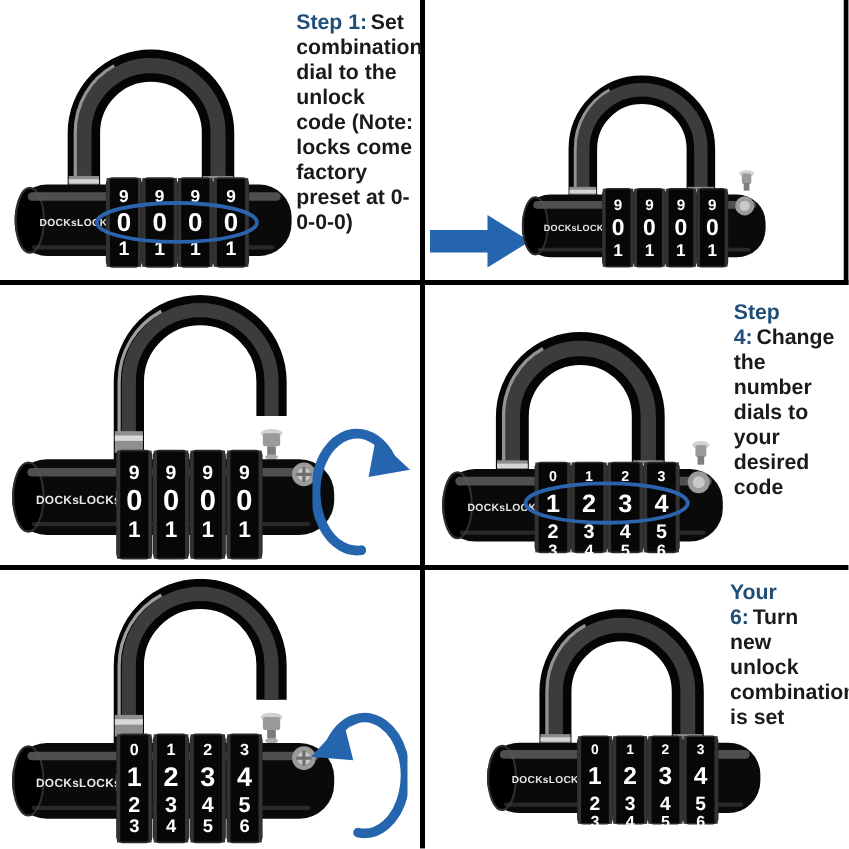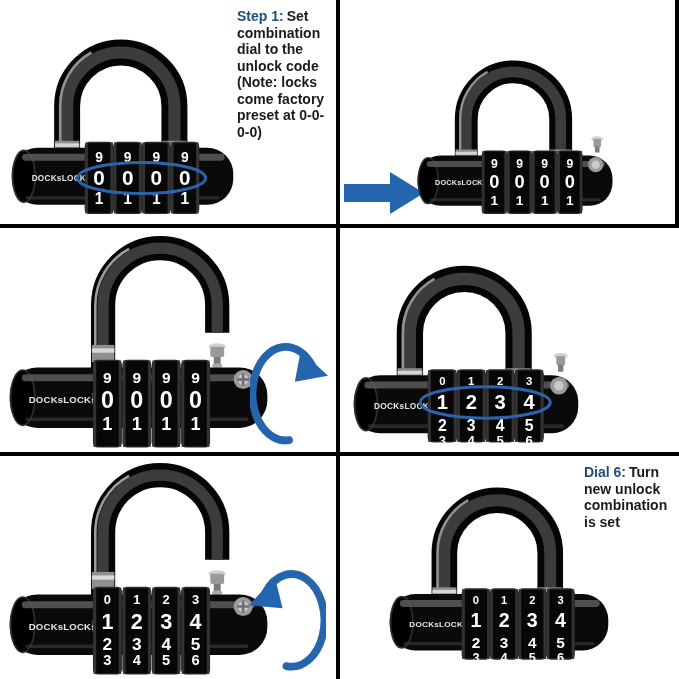--- a/index.html
+++ b/index.html
@@ -8,21 +8,21 @@
     --arrow-blue:#2565ae;
     --grid-black:#000000;
   }
   html,body{margin:0;padding:0;background:#fff;}
   #screen{
     position:relative;width:679px;height:679px;background:#ffffff;
     overflow:hidden;font-family:"Liberation Sans",sans-serif;
   }
   .gridline{position:absolute;background:var(--grid-black);}
   .step-text{
-    position:absolute;font-size:14px;font-weight:bold;line-height:1.18;
+    position:absolute;font-size:17px;font-weight:bold;line-height:1.18;
     color:var(--body-text);
   }
   .step-label{color:var(--step-blue);margin-right:3px;}
   .lock{position:absolute;}
   .lock svg{display:block;width:100%;height:auto;}
   .arrow{position:absolute;}
   .arrow svg{display:block;width:100%;height:auto;}
   svg text{font-family:"Liberation Sans",sans-serif;font-weight:bold;}
 </style>
 </head>
@@ -263,20 +263,23 @@
           <text x="169" y="199" font-size="18" text-anchor="middle" fill="#ffffff">4</text>
           <text x="202" y="199" font-size="18" text-anchor="middle" fill="#ffffff">5</text>
           <text x="103" y="215" font-size="15" text-anchor="middle" fill="#ffffff">3</text>
           <text x="136" y="215" font-size="15" text-anchor="middle" fill="#ffffff">4</text>
           <text x="169" y="215" font-size="15" text-anchor="middle" fill="#ffffff">5</text>
           <text x="202" y="215" font-size="15" text-anchor="middle" fill="#ffffff">6</text>
         </g>
         <ellipse cx="152" cy="167" rx="74" ry="18" fill="none" stroke="#2b63ad" stroke-width="3.5"></ellipse>
       </svg>
     </div>
+  <div class="step-text" style="left:587px;top:240px;width:86px">
+    <span class="step-label">Step 4:</span><span>Change the number dials to your desired code</span>
+  </div>
 
   <div class="lock" style="left:8px;top:463px;width:268px">
       <svg viewBox="0 0 310 250">
         <g>
     <path d="M110 172 V80 A66 66 0 0 1 242 80 V112" fill="none" stroke="#050505" stroke-width="28"></path>
     <path d="M110 172 V80 A66 66 0 0 1 242 80 V112" fill="none" stroke="#3c3c3c" stroke-width="13"></path>
     <path d="M101 170 V80 A74 74 0 0 1 140 15" fill="none" stroke="#b9b9b9" stroke-width="3" opacity="0.85"></path>
     <rect x="97" y="126" width="26" height="20" fill="#8f8f8f"></rect>
           <rect x="97" y="130" width="26" height="5" fill="#d9d9d9"></rect>
         </g>
@@ -384,16 +387,16 @@
           <text x="169" y="199" font-size="18" text-anchor="middle" fill="#ffffff">4</text>
           <text x="202" y="199" font-size="18" text-anchor="middle" fill="#ffffff">5</text>
           <text x="103" y="215" font-size="15" text-anchor="middle" fill="#ffffff">3</text>
           <text x="136" y="215" font-size="15" text-anchor="middle" fill="#ffffff">4</text>
           <text x="169" y="215" font-size="15" text-anchor="middle" fill="#ffffff">5</text>
           <text x="202" y="215" font-size="15" text-anchor="middle" fill="#ffffff">6</text>
         </g>
       </svg>
     </div>
   <div class="step-text" style="left:584px;top:464px;width:92px">
-    <span class="step-label">Dial 6:</span><span>Turn new unlock combination is set</span>
+    <span class="step-label">Your 6:</span><span>Turn new unlock combination is set</span>
   </div>
 
 </div>
 
 </body></html>

